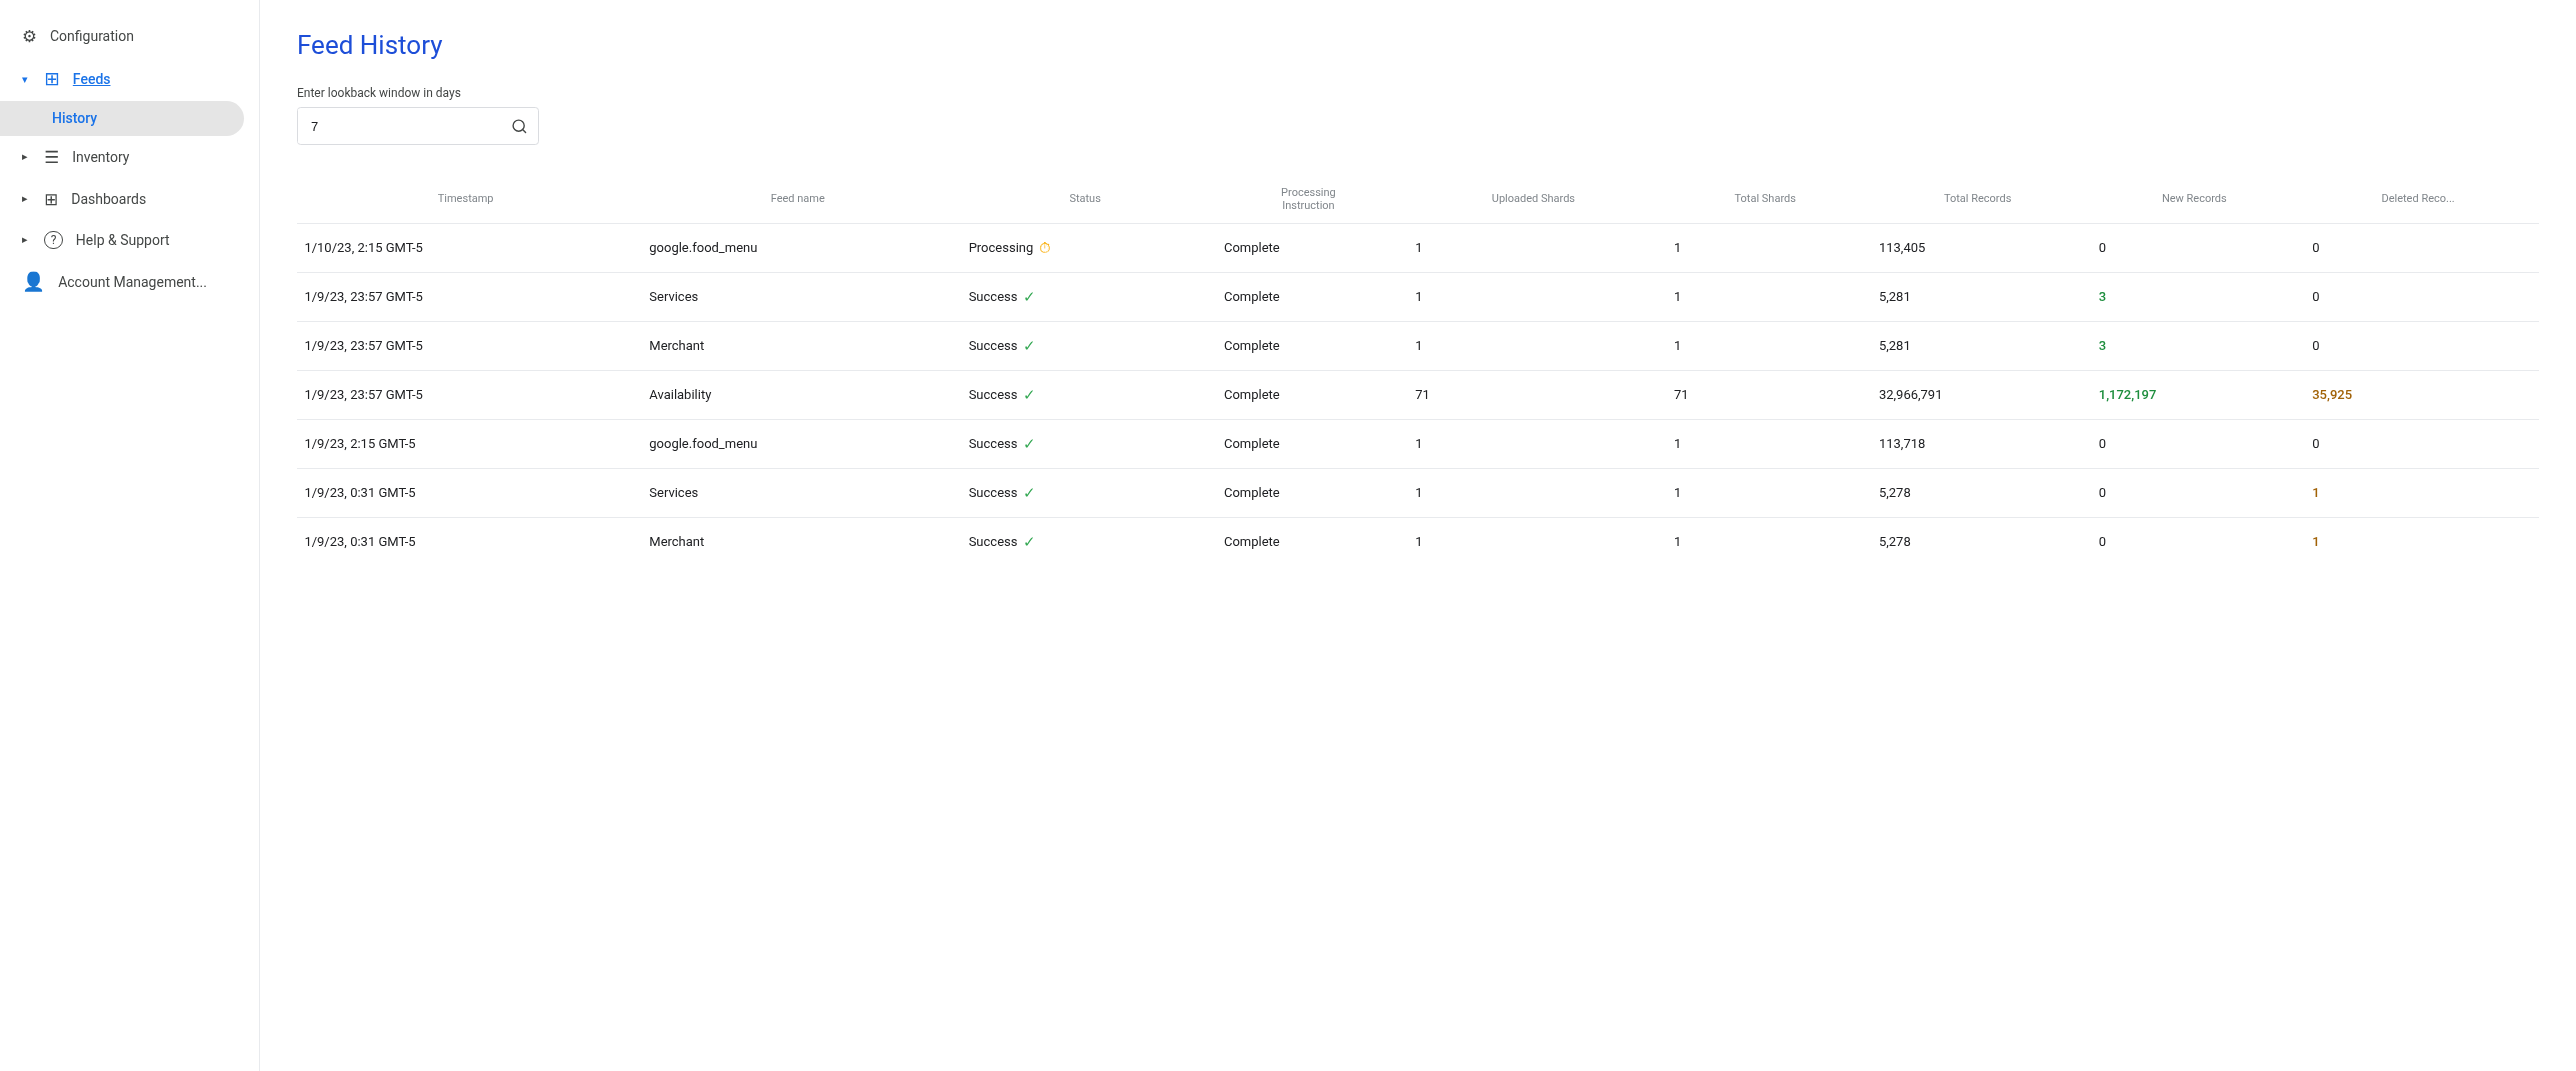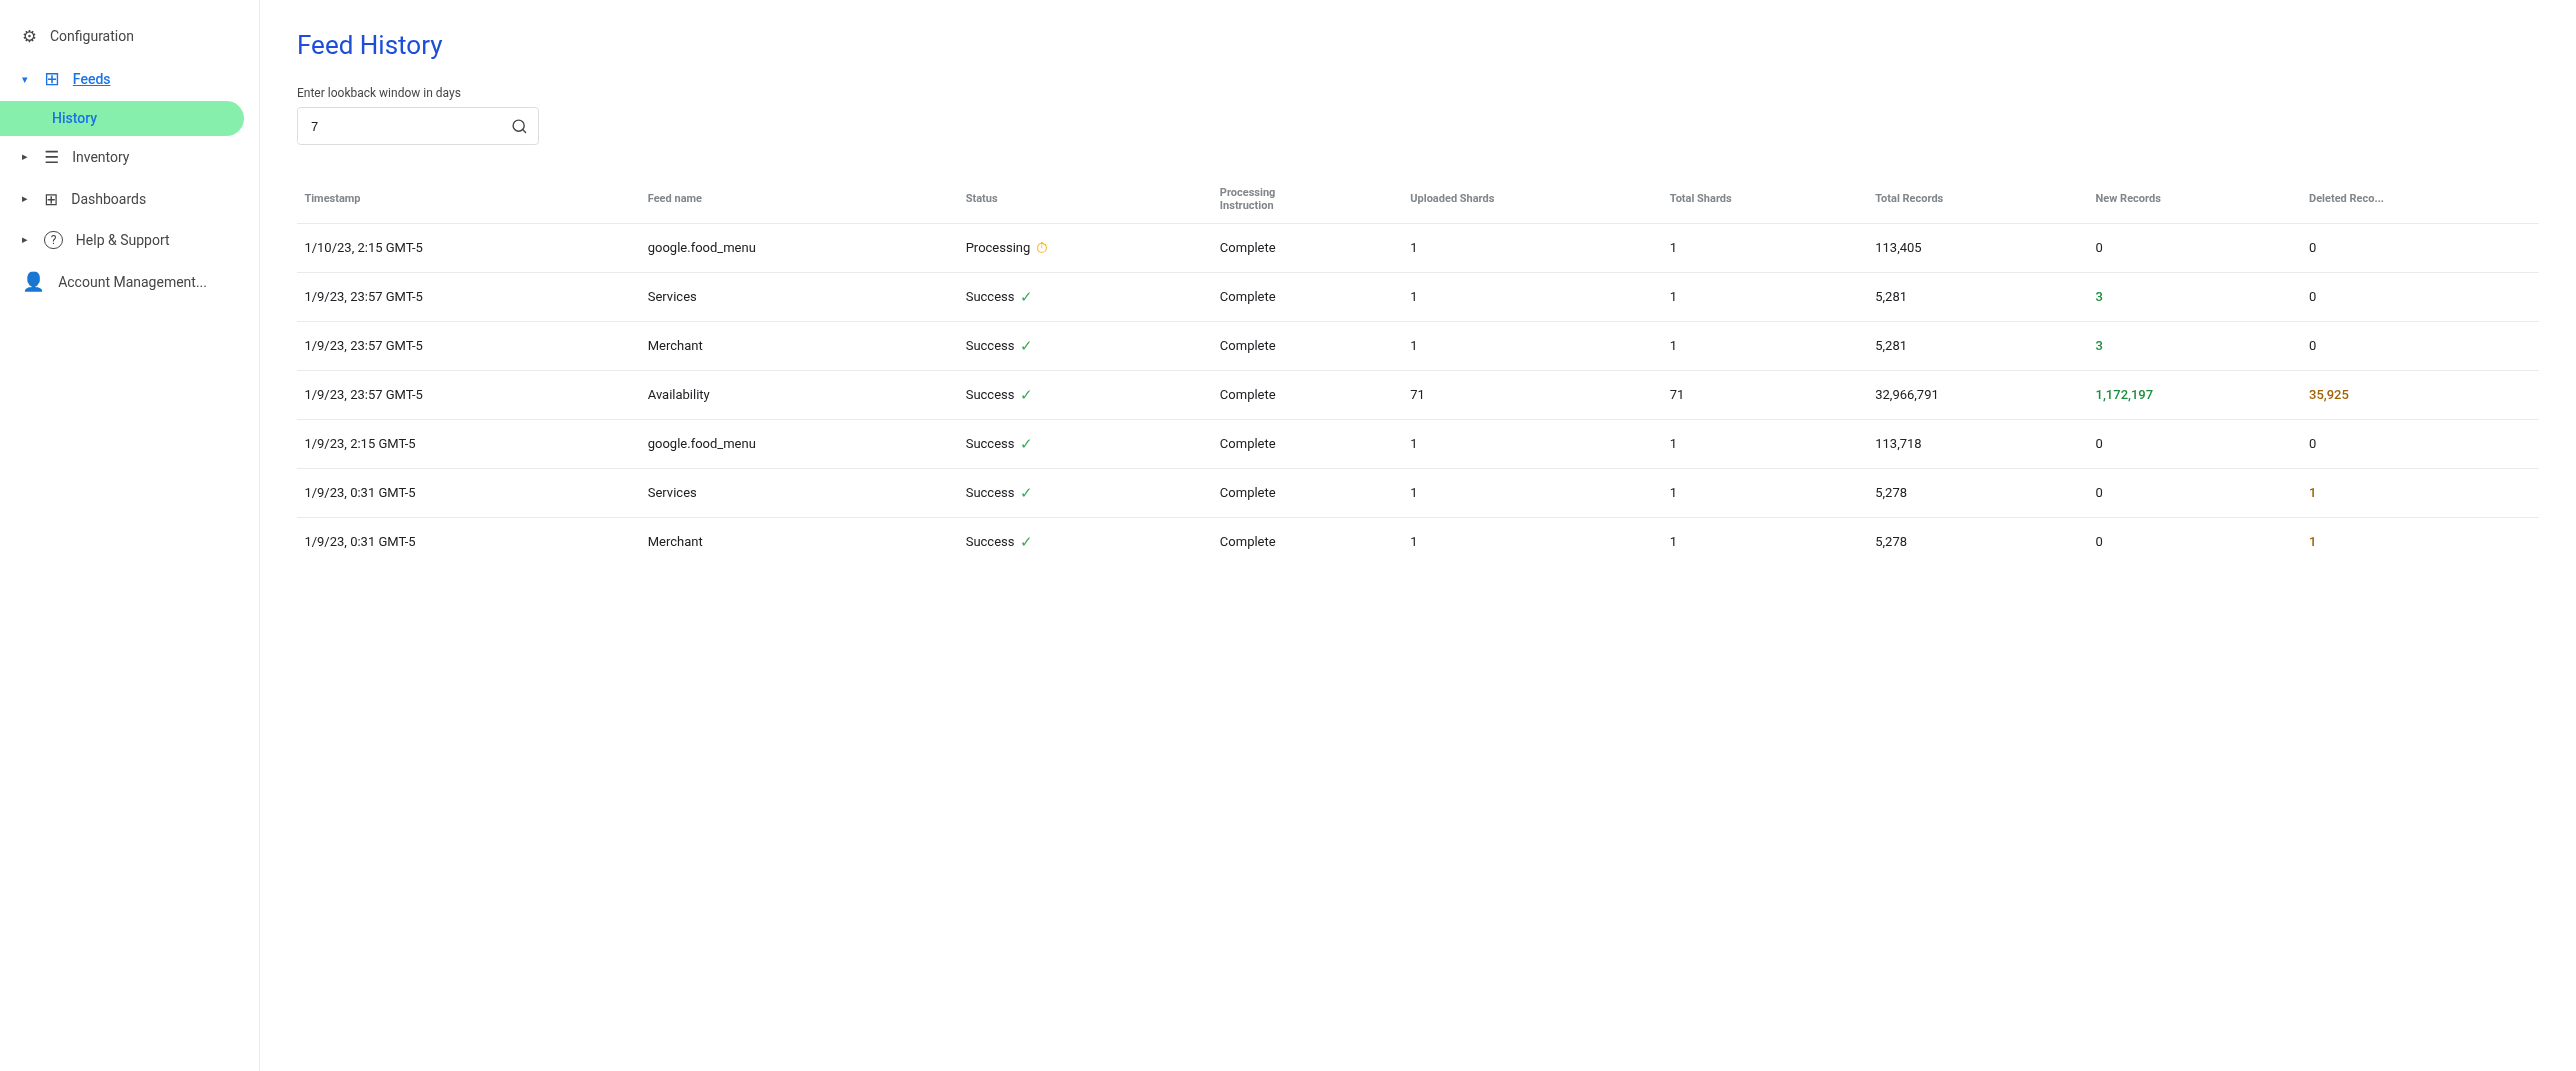--- a/index.html
+++ b/index.html
@@ -56,21 +56,21 @@
     }
 
     .sidebar-sub-item {
       display: flex;
       align-items: flex-start;
       padding: 9.3px 22px 9.3px 52px;
       cursor: pointer;
       font-size: 14px;
       color: #1a73e8;
       font-weight: 500;
-      background: #86efac;
+      background: #e5e5e5;
       border-radius: 0 22px 22px 0;
       margin-right: 15px;
     }
 
     
     .main {
       flex: 1;
       overflow-y: auto;
       padding: 30px 37px;
       background: #fff;
@@ -133,24 +133,24 @@
       width: 100%;
       border-collapse: collapse;
       min-width: 837px;
     }
 
     thead tr {
       border-bottom: 0.9px solid #e8eaed;
     }
 
     th {
-      text-align: left;
+      text-align: center;
       padding: 11px 15px 11px 7.4px;
       font-size: 11px;
-      font-weight: 700;
+      font-weight: 400;
       color: #80868b;
       white-space: nowrap;
     }
 
     td {
       padding: 15px 15px 15px 7.4px;
       font-size: 13px;
       color: #202124;
       border-bottom: 0.9px solid #e8eaed;
       vertical-align: middle;

